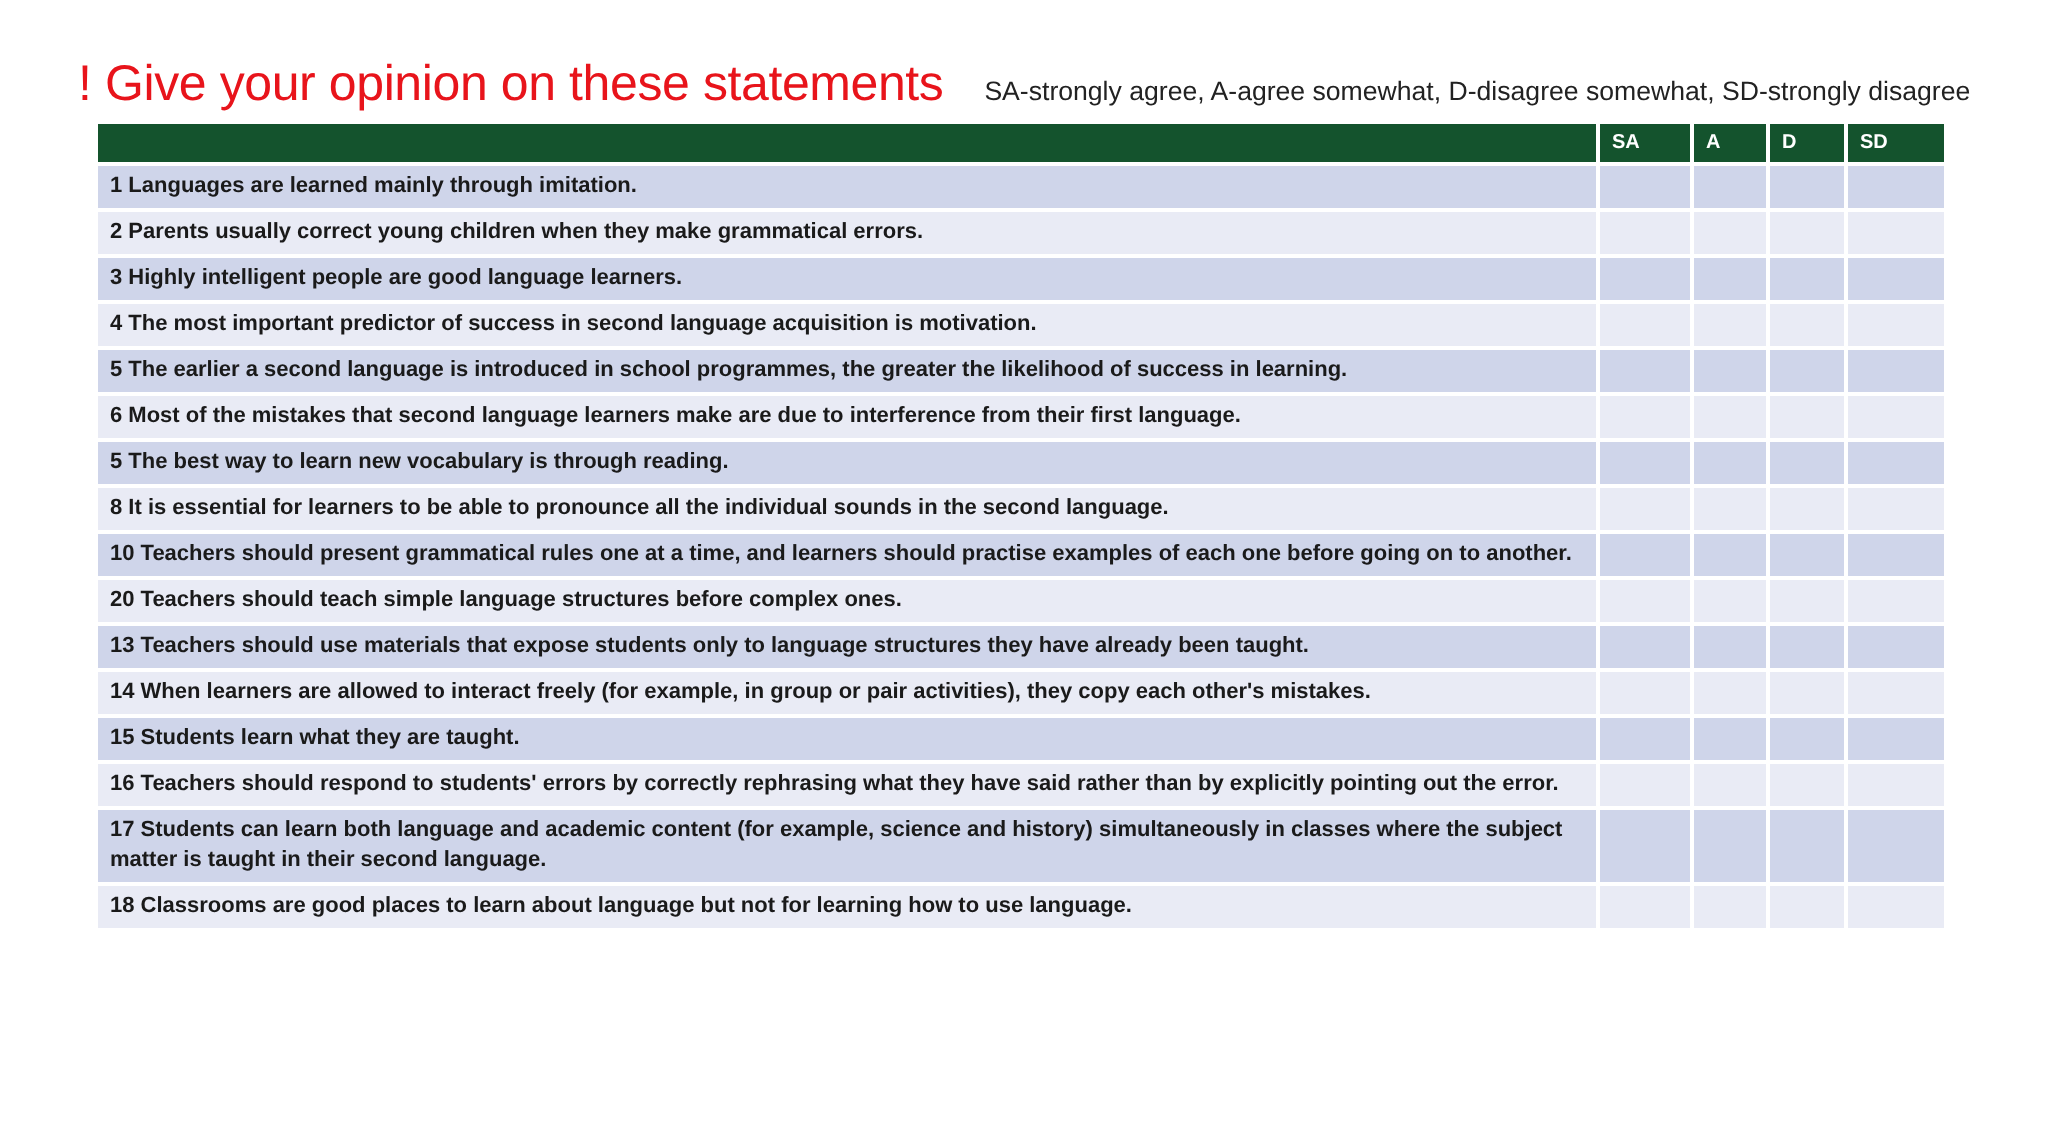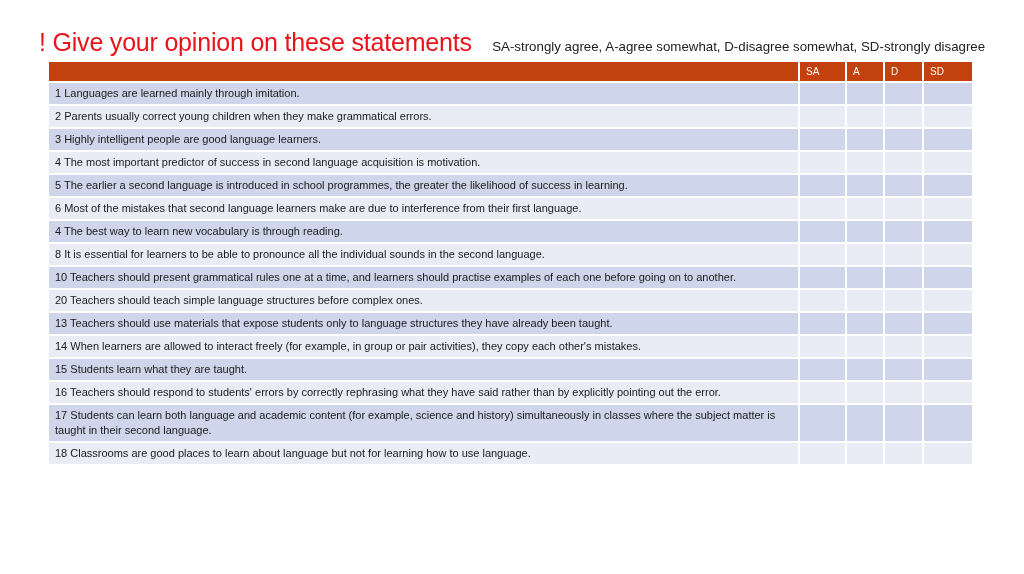--- a/index.html
+++ b/index.html
@@ -2,22 +2,22 @@
 <html><head>
   <meta charset="utf-8">
   <style>
     html, body { margin:0; padding:0; background:#ffffff; }
     body { width:1024px; height:574px; position:relative; overflow:hidden; font-family:"Liberation Sans", sans-serif; }
     .title { position:absolute; left:39px; top:30px; white-space:nowrap; line-height:1; }
     .title .main { color:#e8141b; font-size:25px; font-family:"Liberation Sans", sans-serif; letter-spacing:-0.2px; }
     .title .legend { color:#222; font-size:13.3px; margin-left:16px; }
     table.survey { position:absolute; left:47px; top:60px; width:925px; border-collapse:collapse; table-layout:fixed; font-size:11px; color:#1a1a1a; }
     table.survey th, table.survey td { border:2px solid #ffffff; padding:0 6px; text-align:left; vertical-align:middle; }
-    table.survey thead th { background:#c2410c; color:#ffffff; font-weight:normal; height:19px; font-size:10px; }
-    table.survey tbody tr { height:23px; }
+    table.survey thead th { background:#14532d; color:#ffffff; font-weight:bold; height:19px; font-size:10px; }
+    table.survey tbody tr { height:23px;font-weight:bold; }
     table.survey tbody tr.tall { height:38px; }
     table.survey tbody tr:nth-child(odd) td { background:#cfd5ea; }
     table.survey tbody tr:nth-child(even) td { background:#e9ebf5; }
     td.stmt { line-height:15px; }
     col.c-stmt { width:751px; }
     col.c-sa { width:47px; }
     col.c-a { width:38px; }
     col.c-d { width:39px; }
     col.c-sd { width:50px; }
   </style>
@@ -83,21 +83,21 @@
         <td></td>
       </tr>
       <tr>
         <td class="stmt">6 Most of the mistakes that second language learners make are due to interference from their first language.</td>
         <td></td>
         <td></td>
         <td></td>
         <td></td>
       </tr>
       <tr>
-        <td class="stmt">4 The best way to learn new vocabulary is through reading.</td>
+        <td class="stmt">5 The best way to learn new vocabulary is through reading.</td>
         <td></td>
         <td></td>
         <td></td>
         <td></td>
       </tr>
       <tr>
         <td class="stmt">8 It is essential for learners to be able to pronounce all the individual sounds in the second language.</td>
         <td></td>
         <td></td>
         <td></td>

